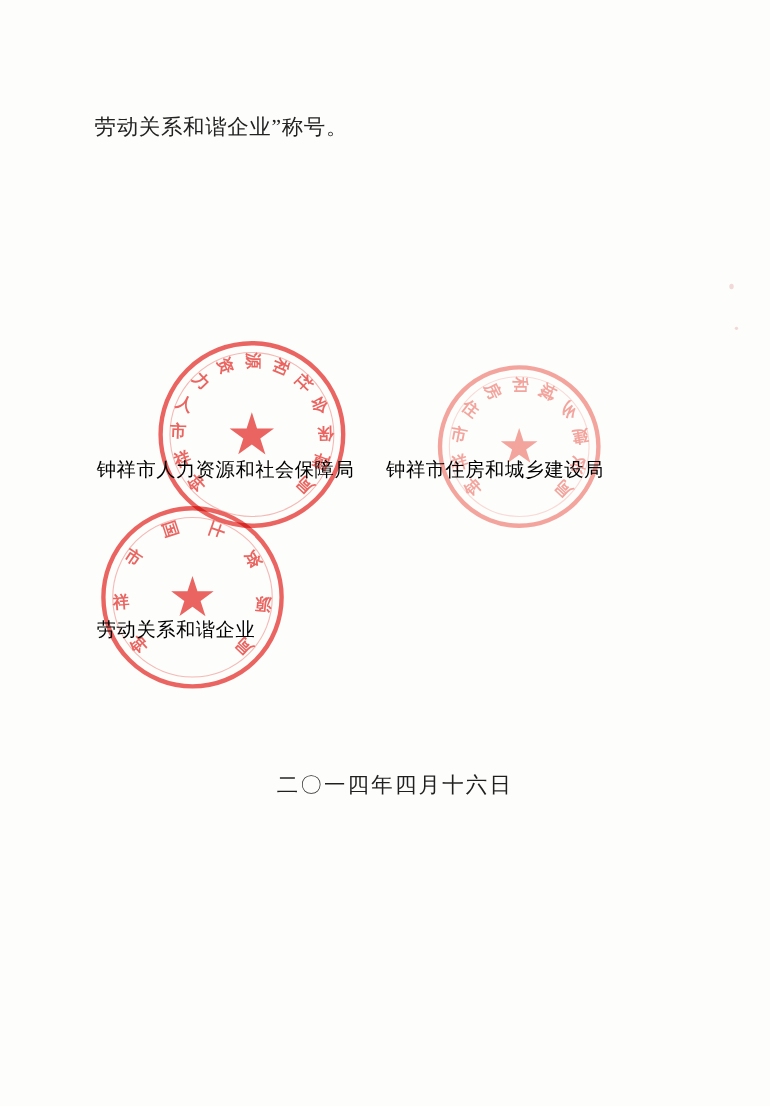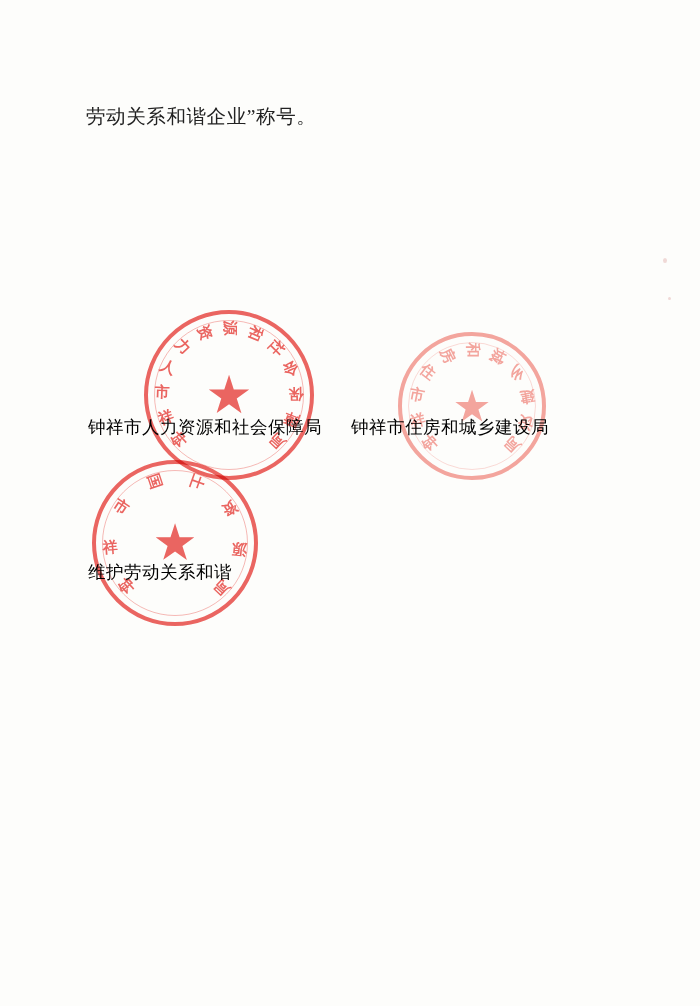--- a/index.html
+++ b/index.html
@@ -224,20 +224,23 @@
           <span style="transform: rotate(19.4286deg) translate(0px, -65px) rotate(90deg) translate(-50%, -50%);">土</span>
           <span style="transform: rotate(57.2857deg) translate(0px, -65px) rotate(90deg) translate(-50%, -50%);">资</span>
           <span style="transform: rotate(95.1429deg) translate(0px, -65px) rotate(90deg) translate(-50%, -50%);">源</span>
           <span style="transform: rotate(133deg) translate(0px, -65px) rotate(90deg) translate(-50%, -50%);">局</span>
         </div>
       <div class="star">★</div>
     </div>
 
     <div class="sig-label l1">钟祥市人力资源和社会保障局</div>
     <div class="sig-label l2">钟祥市住房和城乡建设局</div>
-    <div class="sig-label l3">维护劳动关系和谐</div>
+    <div class="sig-label l3">劳动关系和谐企业</div>
   </div>
 
+  <div class="date-line">
+    <span class="date-inner">二〇一四年四月十六日</span>
+  </div>
 
   <div class="speck s1"></div>
   <div class="speck s2"></div>
 
 </div>
 
 </body></html>

